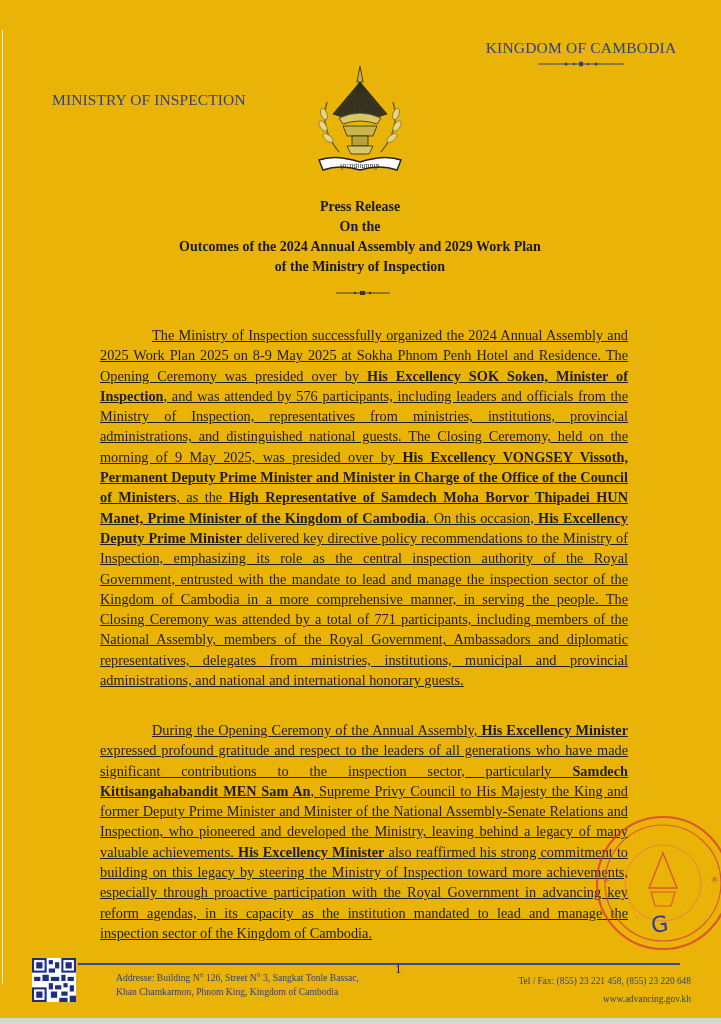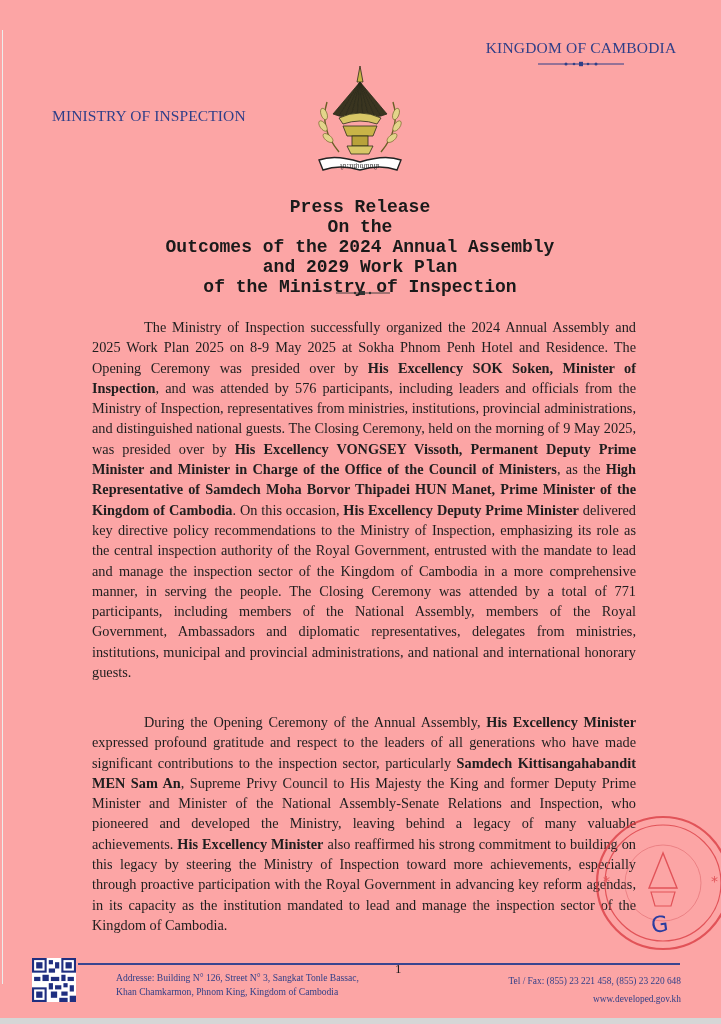--- a/index.html
+++ b/index.html
@@ -1,50 +1,50 @@
 <!DOCTYPE html>
 <html><head>
 <meta charset="utf-8">
 <style>
   html, body { margin: 0; padding: 0; }
   body {
     width: 721px; height: 1024px; background: #ffffff; position: relative; overflow: hidden;
     font-family: "Liberation Serif", "DejaVu Serif", serif; color: #1c1c1c;
   }
-  .page { position: absolute; inset: 0; background: #fca5a5; }
+  .page { position: absolute; inset: 0; background: #eab308; }
   .bottom-bar { position: absolute; left: 0; right: 0; bottom: 0; height: 6px; background: #d6d6d6; }
   .left-edge { position: absolute; left: 2px; top: 30px; bottom: 40px; width: 1px; background: #ececec; }
 
   .kingdom { position: absolute; top: 35px; left: 470px; width: 222px; text-align: center; color: #2f3f88; font-size: 15.5px; line-height: 26px; letter-spacing: 0.2px; }
   .kingdom .line2 { word-spacing: 3px; }
   .ornament { display: block; margin: 0 auto; }
 
-  .ministry { position: absolute; top: 107px; left: 52px; color: #2f3f88; font-size: 15.5px; letter-spacing: 0.1px; }
+  .ministry { position: absolute; top: 91px; left: 52px; color: #2f3f88; font-size: 15.5px; letter-spacing: 0.1px; }
   .ministry .no { margin-top: 6px; font-size: 15px; white-space: nowrap; }
   .ministry .handwritten { font-family: "DejaVu Sans", sans-serif; font-size: 13px; color: #2a3c8e; letter-spacing: 1px; }
 
   .emblem { position: absolute; left: 305px; top: 62px; width: 110px; height: 115px; }
 
-  .title-block { position: absolute; top: 197px; left: 150px; width: 420px; text-align: center; font-weight: bold; font-size: 18px; line-height: 20px; color: #1a1a1a; font-family: Liberation Mono, monospace; }
+  .title-block { position: absolute; top: 197px; left: 150px; width: 420px; text-align: center; font-weight: bold; font-size: 14px; line-height: 20px; color: #1a1a1a; }
   .title-orn { position: absolute; top: 290px; left: 335px; }
 
   .body-text { position: absolute; left: 88px; width: 552px; font-size: 14.3px; line-height: 20.3px; text-align: justify; color: #1e1e1e; }
-  .body-text p { margin: 4px; text-indent: 52px; }
+  .body-text p { margin: 12px; text-indent: 52px; text-decoration: underline; }
   .p1 { top: 313px; }
   .p2 { top: 708px; }
   b { font-weight: bold; }
 
   .stamp { position: absolute; left: 585px; top: 808px; width: 140px; height: 150px; opacity: 0.75; pointer-events: none; }
   .sig { position: absolute; left: 651px; top: 912px; color: #2a3da0; font-size: 22px; font-family: "DejaVu Sans", sans-serif; transform: rotate(-8deg); }
 
   .footer-rule { position: absolute; top: 963px; left: 78px; width: 602px; height: 1.5px; background: #3a4590; }
   .qr { position: absolute; left: 32px; top: 958px; width: 44px; height: 44px; }
   .addr { position: absolute; left: 80px; top: 971px; font-size: 9.6px; line-height: 14px; color: #2f3f88; margin-left: 36px; }
   .addr .pg { position: absolute; left: 279px; top: -9px; font-size: 13px; color: #1c1c1c; }
-  .contact { position: absolute; right: 40px; top: 972px; text-align: right; font-size: 9.4px; line-height: 18px; color: #2f3f88; }
+  .contact { position: absolute; right: 30px; top: 972px; text-align: right; font-size: 9.4px; line-height: 18px; color: #2f3f88; }
 </style>
 </head>
 <body>
 
 <div class="page">
   <div class="left-edge"></div>
 
   <div class="kingdom">
     <div>KINGDOM OF CAMBODIA</div>
     <svg class="ornament" width="90" height="6" viewBox="0 0 90 6">
@@ -162,17 +162,17 @@
     </g>
   </svg>
   <div class="footer-rule"></div>
   <div class="addr">
     <div>Addresse: Building N° 126, Street N° 3, Sangkat Tonle Bassac,</div>
     <div>Khan Chamkarmon, Phnom King, Kingdom of Cambodia</div>
     <span class="pg">1</span>
   </div>
   <div class="contact">
     <div>Tel / Fax: (855) 23 221 458, (855) 23 220 648</div>
-    <div>www.developed.gov.kh</div>
+    <div>www.advancing.gov.kh</div>
   </div>
 
   <div class="bottom-bar"></div>
 </div>
 
 </body></html>

